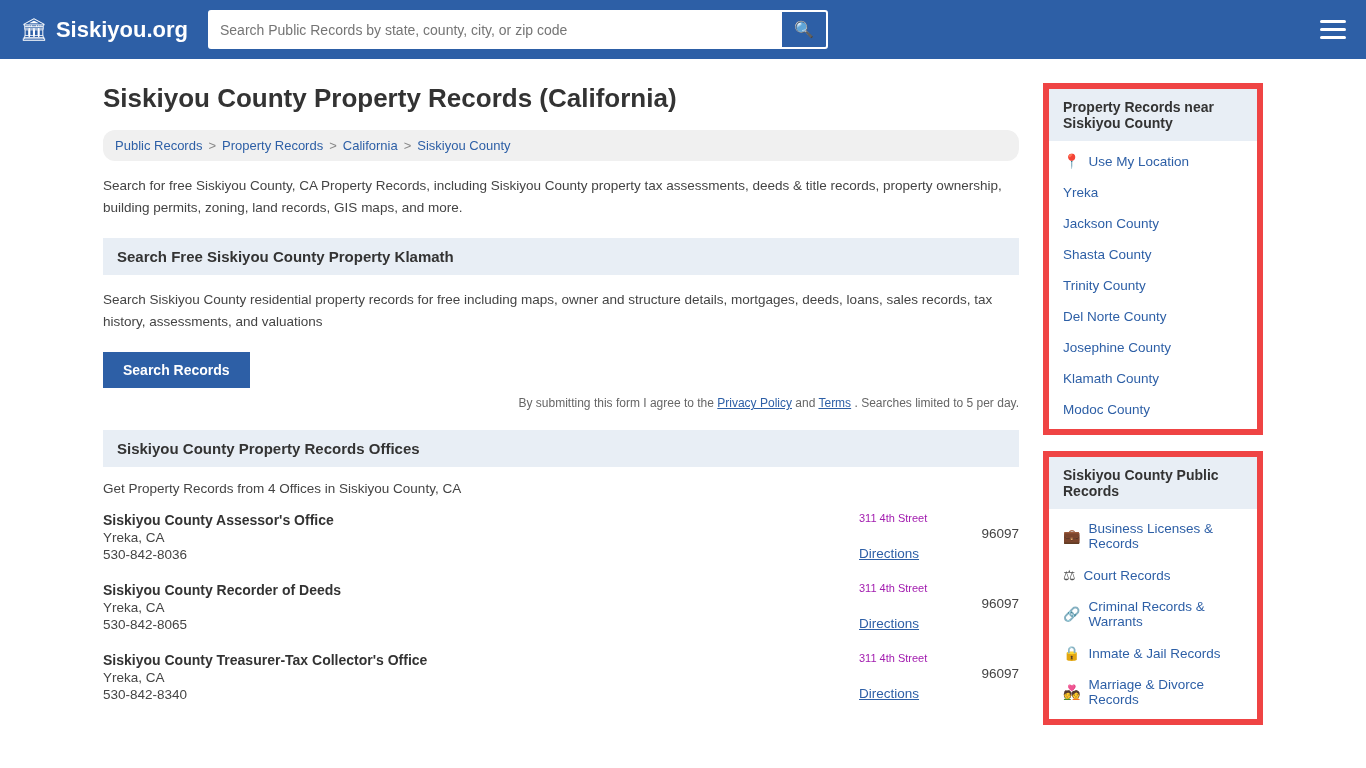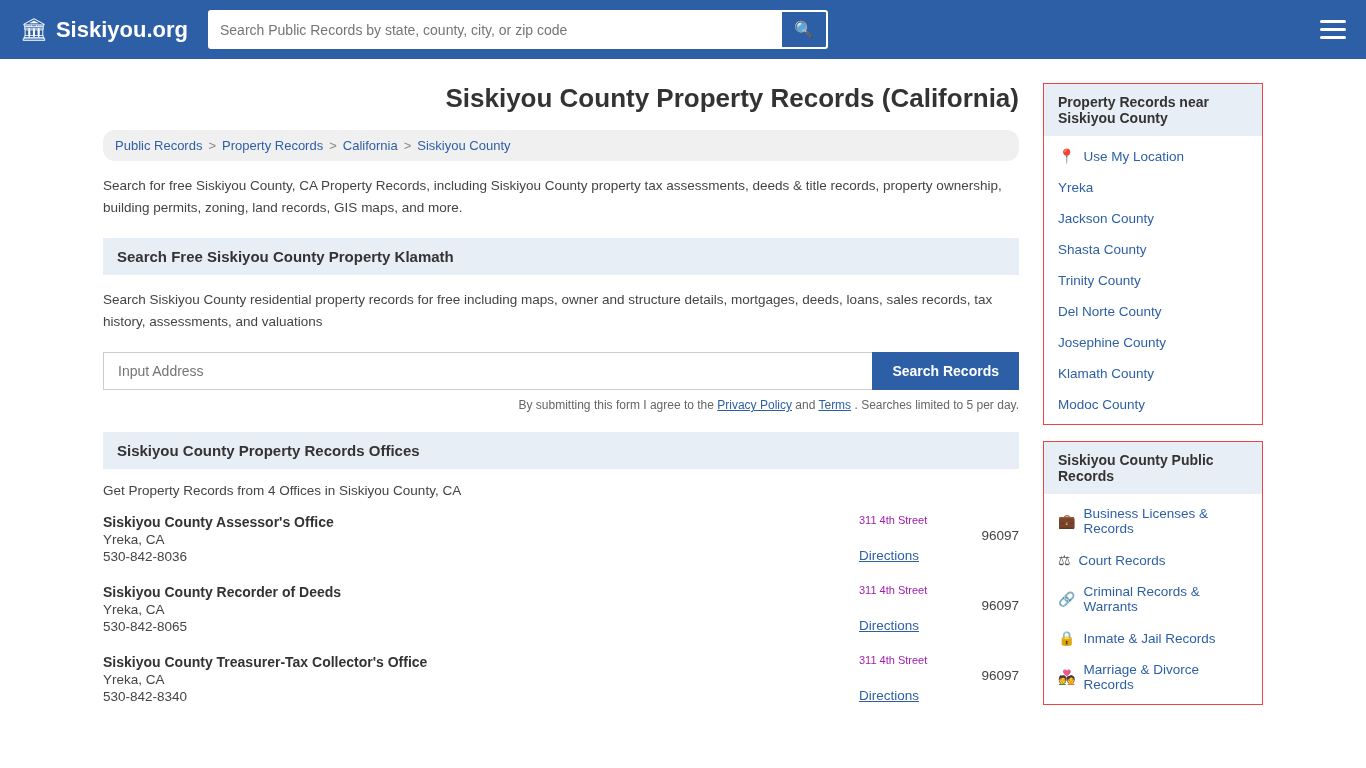--- a/index.html
+++ b/index.html
@@ -72,21 +72,20 @@
     }
     .content { flex: 1; min-width: 0; }
     .sidebar { width: 220px; flex-shrink: 0; }
 
     
     .page-title {
       font-size: 26px;
       font-weight: bold;
       color: #333;
       margin-bottom: 16px;
-      text-align: right;
     }
 
     
     .breadcrumb {
       background: #f0f0f0;
       padding: 8px 12px;
       font-size: 13px;
       color: #555;
       margin-bottom: 14px;
       display: flex;
@@ -173,21 +172,21 @@
     .office-zip { font-size: 13.5px; color: #444; margin-bottom: 4px; text-align: right; }
     .directions-link {
       color: #2d5fa6;
       text-decoration: underline;
       font-size: 13.5px;
       cursor: pointer;
     }
 
     
     .sidebar-box {
-      border: 1px solid #ef4444;
+      border: 6px solid #ef4444;
       margin-bottom: 16px;
     }
     .sidebar-box-title {
       background: #e8eef5;
       padding: 10px 14px;
       font-size: 14px;
       font-weight: bold;
       color: #333;
     }
     .sidebar-box-body { padding: 4px 0; }
@@ -259,21 +258,20 @@
       <span class="sep">&gt;</span>
       <a href="#">Siskiyou County</a>
     </div>
 
     <p class="description">Search for free Siskiyou County, CA Property Records, including Siskiyou County property tax assessments, deeds &amp; title records, property ownership, building permits, zoning, land records, GIS maps, and more.</p>
 
     <div class="section-header">Search Free Siskiyou County Property Klamath</div>
     <p class="description">Search Siskiyou County residential property records for free including maps, owner and structure details, mortgages, deeds, loans, sales records, tax history, assessments, and valuations</p>
 
     <div class="search-form">
-      <input type="text" placeholder="Input Address" style="">
       <button>Search Records</button>
     </div>
     <p class="form-disclaimer">
       <span>By submitting this form I agree to the </span>
       <a href="#">Privacy Policy</a>
       <span> and </span>
       <a href="#">Terms</a>
       <span>. Searches limited to 5 per day.</span>
     </p>
 

